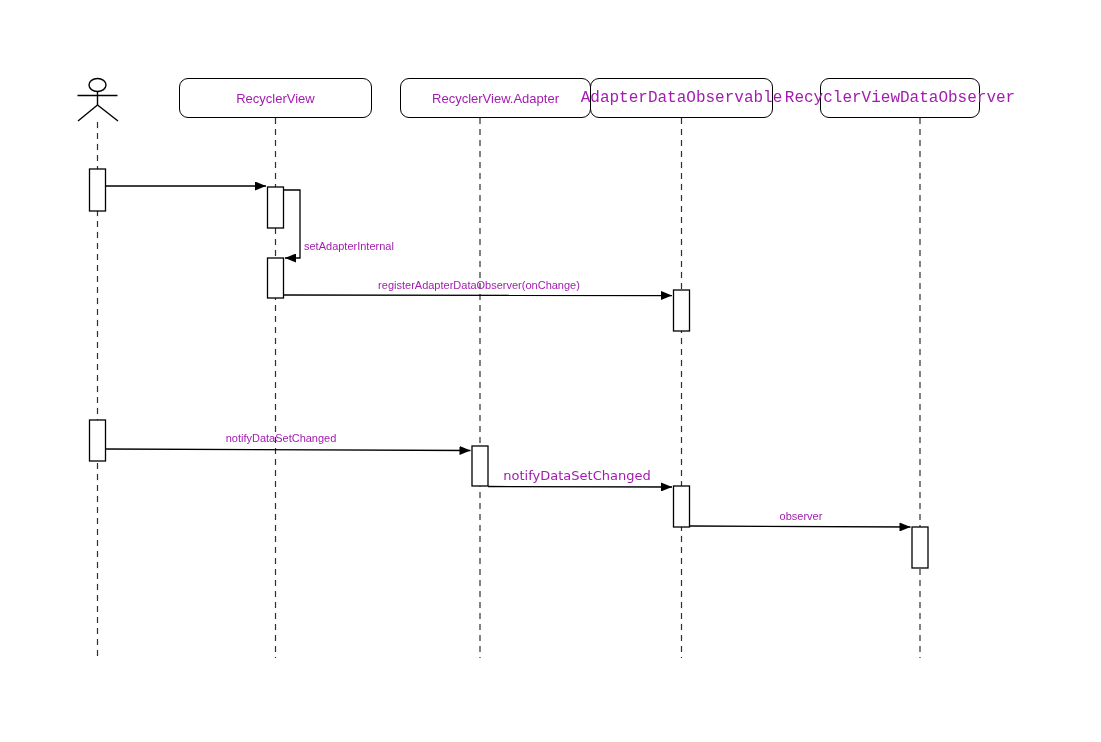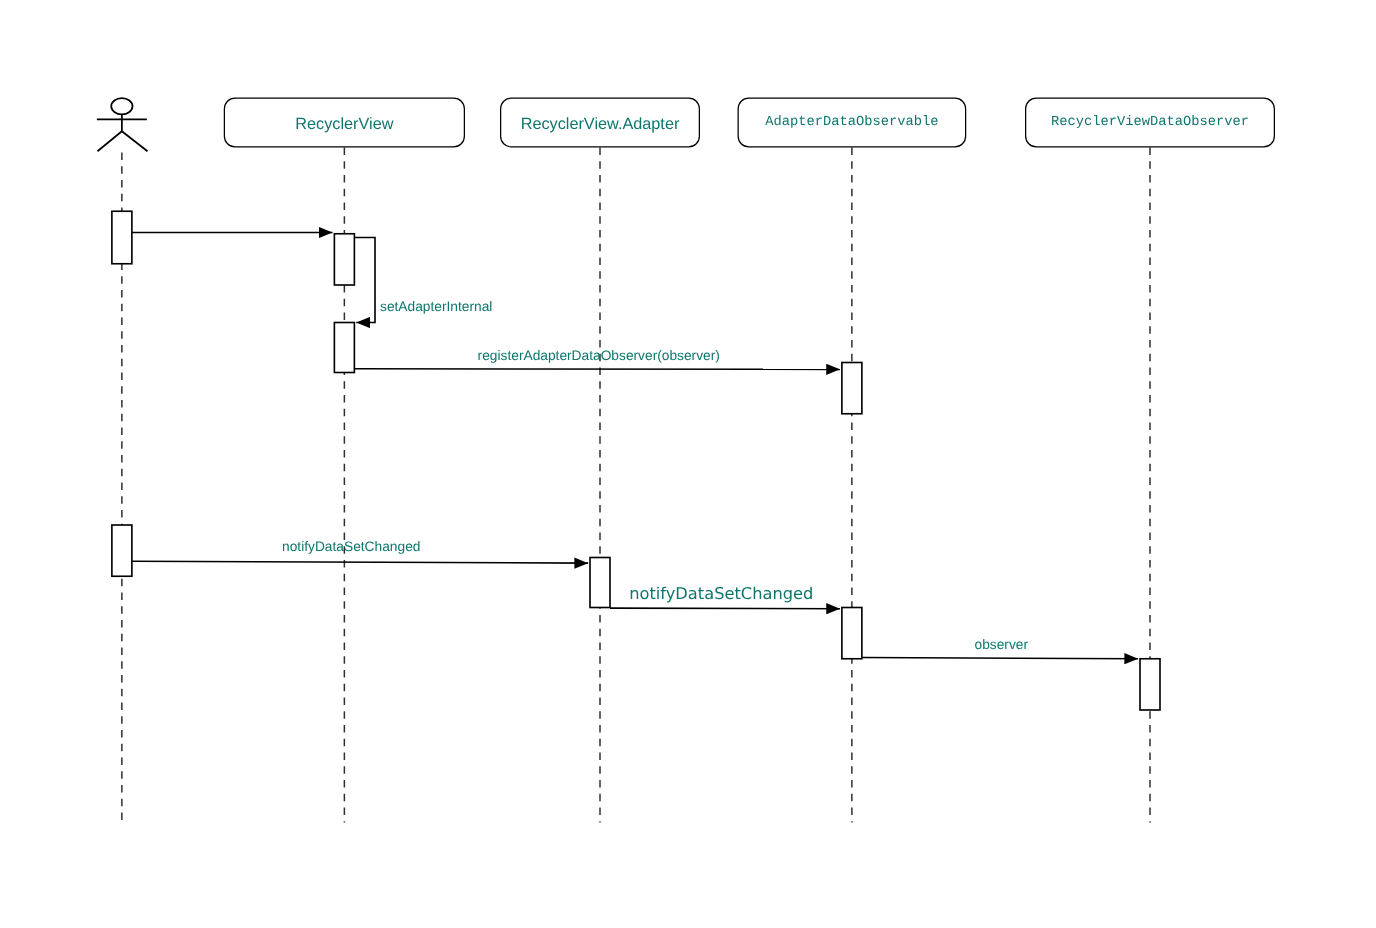--- a/index.html
+++ b/index.html
@@ -7,21 +7,21 @@
     padding: 0;
     background: #ffffff;
   }
   .canvas {
     position: relative;
     width: 1101px;
     height: 742px;
     background: #ffffff;
     overflow: hidden;
     font-family: "Liberation Sans", sans-serif;
-    color: #0f766e;
+    color: #a21caf;
   }
   .svg-layer {
     position: absolute;
     left: 0;
     top: 0;
   }
   .head {
     position: absolute;
     top: 78px;
     height: 40px;
@@ -30,21 +30,21 @@
     border: 1.3px solid #000000;
     border-radius: 9px;
     display: flex;
     align-items: center;
     justify-content: center;
     font-size: 13px;
     white-space: nowrap;
   }
   .head.mono {
     font-family: "Liberation Mono", monospace;
-    font-size: 11px;
+    font-size: 16px;
   }
   .msg {
     position: absolute;
     font-size: 11px;
     line-height: 13px;
     white-space: nowrap;
   }
   .msg.centered {
     transform: translateX(-50%);
   }
@@ -93,29 +93,29 @@
     <path d="M 283.5,190 L 300,190 L 300,258 L 285,258" fill="none" stroke="#000000" stroke-width="1.3" marker-end="url(#arrowhead)"></path>
     <line x1="283.5" y1="295" x2="672" y2="295.5" stroke="#000000" stroke-width="1.3" marker-end="url(#arrowhead)"></line>
     <line x1="105.5" y1="449" x2="470.5" y2="450.5" stroke="#000000" stroke-width="1.3" marker-end="url(#arrowhead)"></line>
     <line x1="488" y1="486.5" x2="672" y2="487" stroke="#000000" stroke-width="1.3" marker-end="url(#arrowhead)"></line>
     <line x1="689.5" y1="526" x2="910.5" y2="527" stroke="#000000" stroke-width="1.3" marker-end="url(#arrowhead)"></line>
   </svg>
 
   <div class="head" style="left:179px; width:193px;">
     <span>RecyclerView</span>
   </div>
-  <div class="head" style="left:400px; width:160px;">
+  <div class="head" style="left:400px; width:191px;">
     <span>RecyclerView.Adapter</span>
   </div>
   <div class="head mono" style="left:590px; width:183px;">
     <span>AdapterDataObservable</span>
   </div>
-  <div class="head mono" style="left:820px; width:200px;">
+  <div class="head mono" style="left:820px; width:160px;">
     <span>RecyclerViewDataObserver</span>
   </div>
 
   <div class="msg" style="left:304px; top:212px;margin-top:28px;">setAdapterInternal</div>
-  <div class="msg centered" style="left:479px; top:279px;">registerAdapterDataObserver(observer)</div>
+  <div class="msg centered" style="left:479px; top:279px;">registerAdapterDataObserver(onChange)</div>
   <div class="msg centered" style="left:281px; top:432px;">notifyDataSetChanged</div>
   <div class="msg centered big" style="left:577px; top:468px;">notifyDataSetChanged</div>
   <div class="msg centered" style="left:801px; top:510px;">observer</div>
 
 </div>
 
 </body></html>

